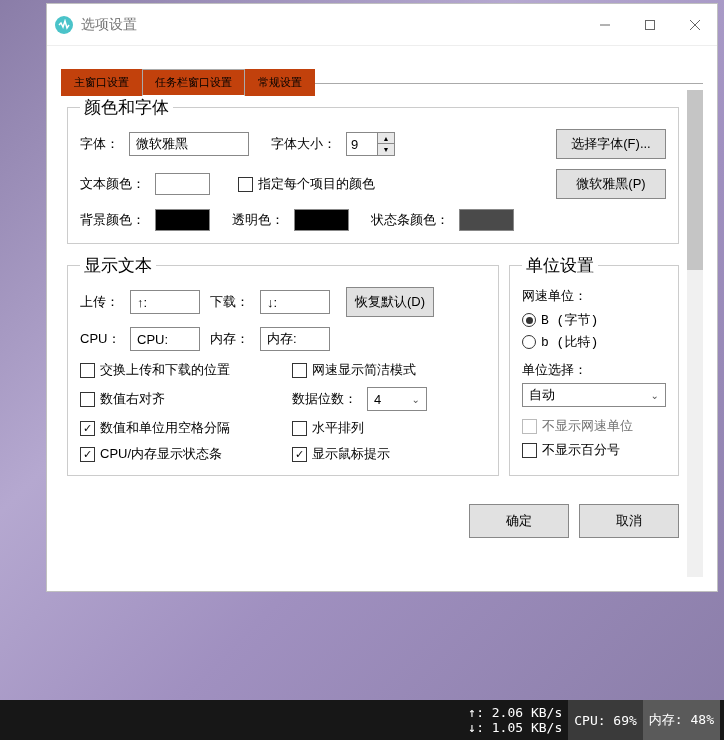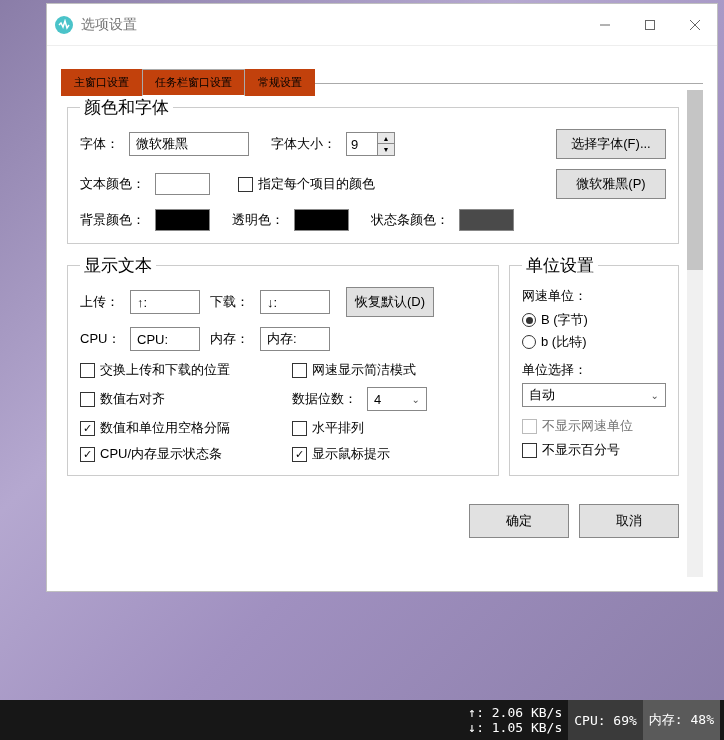--- a/index.html
+++ b/index.html
@@ -139,21 +139,21 @@
       display: inline-flex; align-items: center; justify-content: center;
       font-size: 11px; line-height: 1;
     }
     .chk.checked::after { content: "✓"; }
     .chk.disabled { border-color: #bbb; color: #bbb; }
     .two-col {
       display: flex; gap: 10px; align-items: stretch;
     }
     .left-fs { flex: 1; }
     .right-fs { width: 170px; }
-    .radio-wrap { display: flex; align-items: center; gap: 5px; margin-bottom: 4px; cursor: pointer; }
+    .radio-wrap { display: flex; align-items: center; gap: 5px; margin-bottom: 4px; cursor: pointer; font-family: Liberation Mono, monospace; }
     .radio {
       width: 14px; height: 14px; border: 1px solid #333; border-radius: 50%;
       display: inline-flex; align-items: center; justify-content: center;
     }
     .radio.selected::after { content: ""; width: 7px; height: 7px; background: #333; border-radius: 50%; }
     .combo {
       border: 1px solid #888; height: 24px; padding: 0 6px;
       display: flex; align-items: center; justify-content: space-between;
       background: #fff; cursor: pointer;
     }

